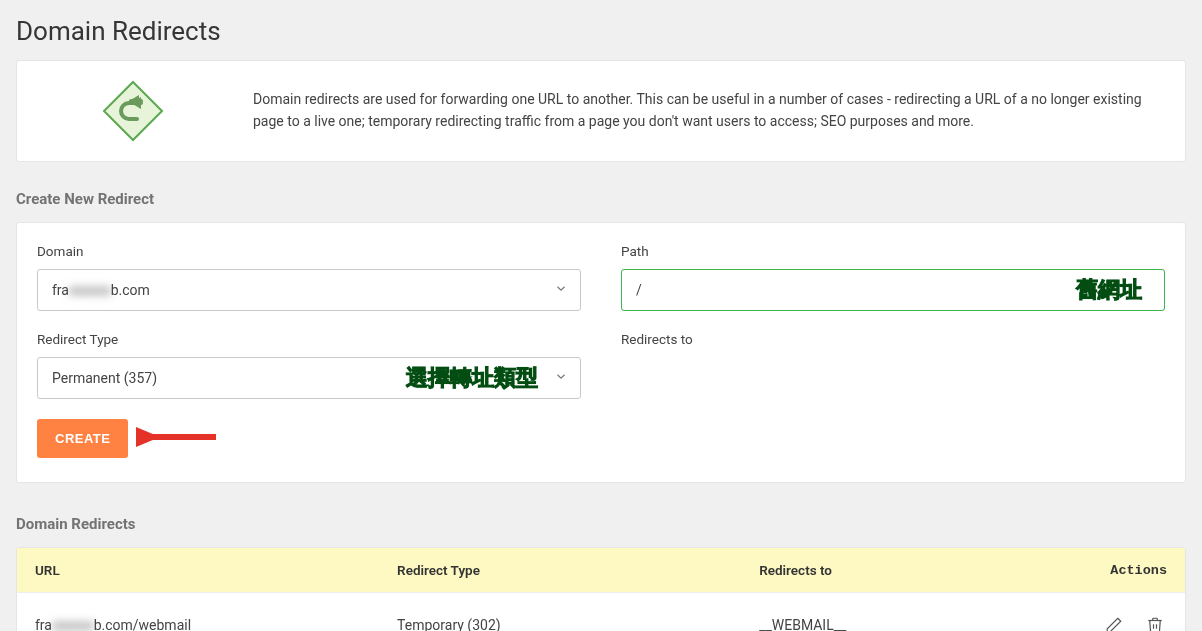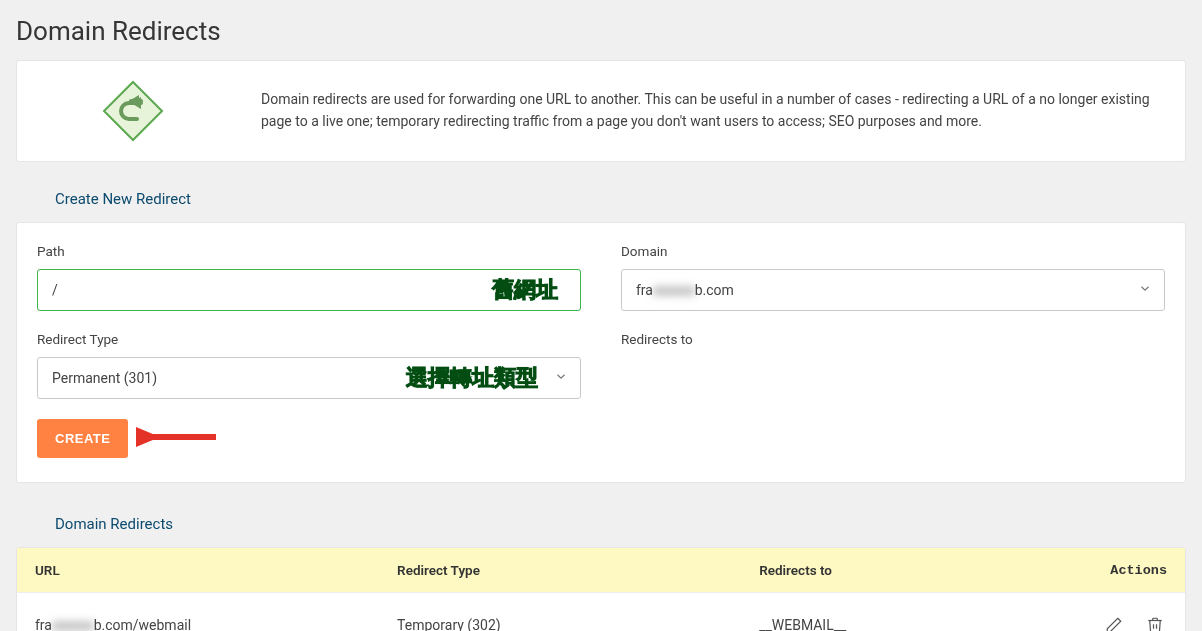--- a/index.html
+++ b/index.html
@@ -17,31 +17,30 @@
   }
   .card {
     background: #fff;
     border: 1px solid #e5e5e5;
     border-radius: 3px;
   }
   .intro-card {
     display: flex;
     align-items: center;
     padding: 18px 26px;
-    gap: 38px;
+    gap: 30px;
     margin-bottom: 28px;
   }
   .redirect-icon-wrap { flex: 0 0 180px; display:flex; justify-content:center; }
   .intro-text { font-size: 14px; color: #444; line-height: 1.55; }
   .section-title {
     font-size: 15px;
-    font-weight: 400;
-    color: #0c4a6e;
+    font-weight: 700;
+    color: #737373;
     margin-bottom: 14px;
-    margin-left: 39px;
   }
   .form-card { padding: 20px 20px 24px 20px; margin-bottom: 32px; }
   .form-grid {
     display: grid;
     grid-template-columns: 1fr 1fr;
     gap: 20px 40px;
   }
   .field-label {
     font-size: 13.5px;
     color: #444;
@@ -141,45 +140,45 @@
     </svg>
   </div>
   <div class="intro-text">Domain redirects are used for forwarding one URL to another. This can be useful in a number of cases - redirecting a URL of a no longer existing page to a live one; temporary redirecting traffic from a page you don't want users to access; SEO purposes and more.</div>
 </div>
 
 <div class="section-title">Create New Redirect</div>
 
 <div class="card form-card">
   <div class="form-grid">
     <div>
-      <label class="field-label">Path</label>
-      <div class="control green-border">
-        <span>/</span>
-        <span class="overlay-label">舊網址</span>
-      </div>
-    </div>
-
-    <div>
       <label class="field-label">Domain</label>
       <div class="control">
         <span>
           <span>fra</span><span class="blur-span">xxxxxx</span><span>b.com</span>
         </span>
         <span class="chevron">
           <svg viewBox="0 0 24 24" fill="none" stroke-width="2">
               <polyline points="6 9 12 15 18 9"></polyline>
             </svg>
         </span>
       </div>
     </div>
 
     <div>
+      <label class="field-label">Path</label>
+      <div class="control green-border">
+        <span>/</span>
+        <span class="overlay-label">舊網址</span>
+      </div>
+    </div>
+
+    <div>
       <label class="field-label">Redirect Type</label>
       <div class="control">
-        <span>Permanent (301)</span>
+        <span>Permanent (357)</span>
         <span class="overlay-label center-left">選擇轉址類型</span>
         <span class="chevron">
           <svg viewBox="0 0 24 24" fill="none" stroke-width="2">
               <polyline points="6 9 12 15 18 9"></polyline>
             </svg>
         </span>
       </div>
     </div>
 
     <div>

